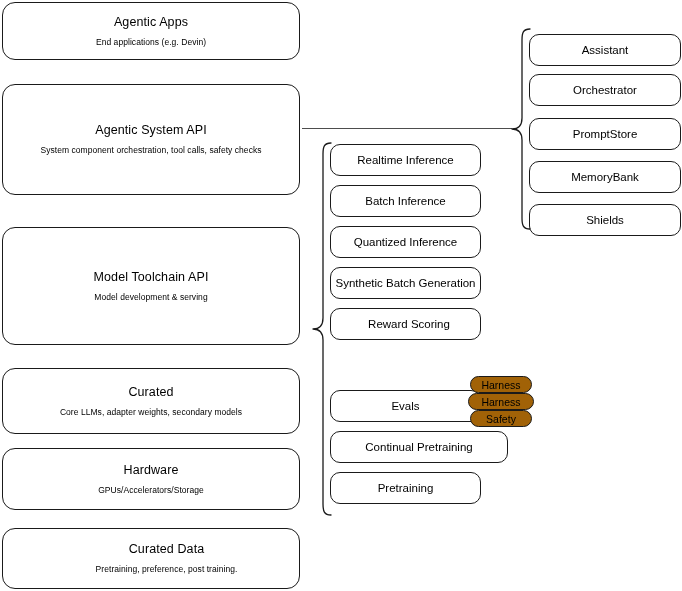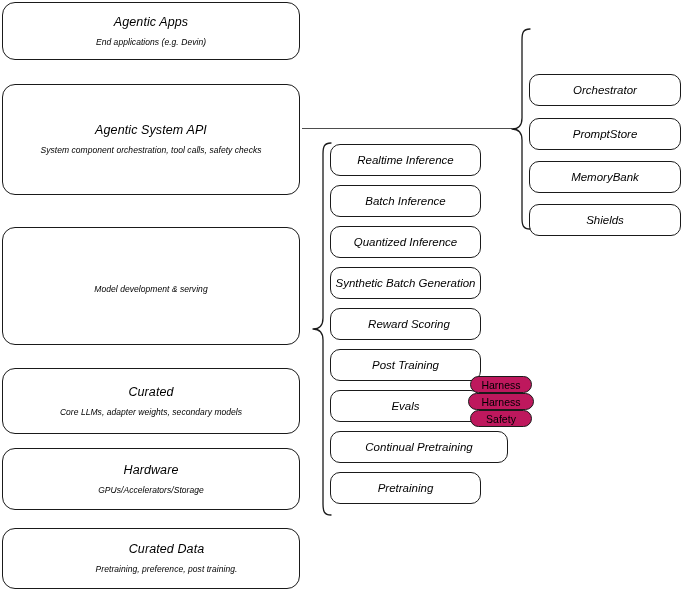--- a/index.html
+++ b/index.html
@@ -26,21 +26,20 @@
     box-sizing: border-box;
     border: 1.3px solid #1a1a1a;
     border-radius: 11px;
     background: #ffffff;
     display: flex;
     flex-direction: column;
     align-items: center;
     justify-content: center;
     text-align: right;
     line-height: 1.25;
-    font-style: italic;
   }
 
   
   .layer {
     border-radius: 13px;
   }
   .layer .title {
     font-size: 12.5px;
     color: #000;
     letter-spacing: 0.1px;
@@ -62,21 +61,21 @@
   .cap .title {
     font-size: 11.5px;
   }
 
   
   .badge {
     position: absolute;
     box-sizing: border-box;
     border: 1.3px solid #1a1a1a;
     border-radius: 999px;
-    background: #be185d;
+    background: #a16207;
     height: 17px;
     display: flex;
     align-items: center;
     justify-content: center;
     font-size: 10.5px;
     color: #000;
     z-index: 6;
   }
 
   
@@ -110,20 +109,21 @@
     <div class="title">Agentic Apps</div>
     <div class="subtitle">End applications (e.g. Devin)</div>
   </div>
 
   <div class="node layer" style="left:2px; top:84px; width:298px; height:111px;">
     <div class="title">Agentic System API</div>
     <div class="subtitle">System component orchestration, tool calls, safety checks</div>
   </div>
 
   <div class="node layer" style="left:2px; top:227px; width:298px; height:118px;">
+    <div class="title">Model Toolchain API</div>
     <div class="subtitle">Model development &amp; serving</div>
   </div>
 
   <div class="node layer" style="left:2px; top:368px; width:298px; height:66px;">
     <div class="title">Curated</div>
     <div class="subtitle">Core LLMs, adapter weights, secondary models</div>
   </div>
 
   <div class="node layer" style="left:2px; top:448px; width:298px; height:62px;">
     <div class="title">Hardware</div>
@@ -151,23 +151,20 @@
   </div>
   <div class="node cap" style="left:330px; top:226px; width:151px;">
     <span class="title">Quantized Inference</span>
   </div>
   <div class="node cap" style="left:330px; top:267px; width:151px;">
     <span class="title">Synthetic Batch Generation</span>
   </div>
   <div class="node cap" style="left:330px; top:308px; width:151px;padding-left:7px;">
     <span class="title">Reward Scoring</span>
   </div>
-  <div class="node cap" style="left:330px; top:349px; width:151px;">
-    <span class="title">Post Training</span>
-  </div>
   <div class="node cap" style="left:330px; top:390px; width:151px;">
     <span class="title">Evals</span>
   </div>
   <div class="node cap" style="left:330px; top:431px; width:178px;">
     <span class="title">Continual Pretraining</span>
   </div>
   <div class="node cap" style="left:330px; top:472px; width:151px;">
     <span class="title">Pretraining</span>
   </div>
 
@@ -180,20 +177,23 @@
   <div class="badge" style="left:470px; top:410px; width:62px;">
     <span>Safety</span>
   </div>
 
   <div class="brace" style="left:511px; top:28px; width:20px; height:210px;">
     <svg width="20" height="210" viewBox="0 0 20 210">
       <path d="M19,1 C12,1 11,5 11,12 L11,90 C11,97 8,101 1,101 C8,101 11,105 11,112 L11,190 C11,197 12,201 19,201"></path>
     </svg>
   </div>
 
+  <div class="node cap" style="left:529px; top:34px; width:152px;">
+    <span class="title">Assistant</span>
+  </div>
   <div class="node cap" style="left:529px; top:74px; width:152px;">
     <span class="title">Orchestrator</span>
   </div>
   <div class="node cap" style="left:529px; top:118px; width:152px;">
     <span class="title">PromptStore</span>
   </div>
   <div class="node cap" style="left:529px; top:161px; width:152px;">
     <span class="title">MemoryBank</span>
   </div>
   <div class="node cap" style="left:529px; top:204px; width:152px;">

